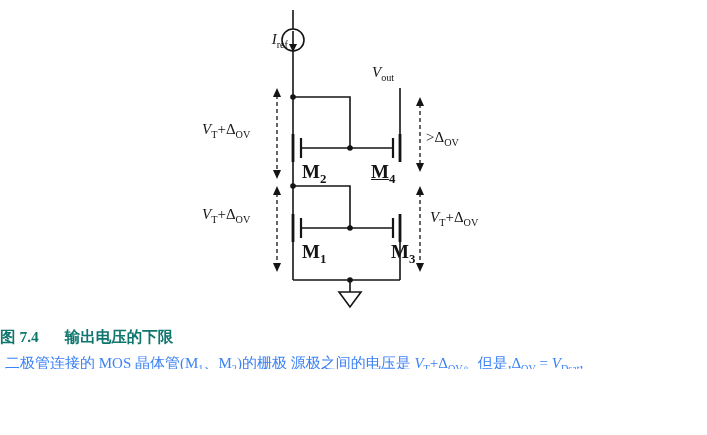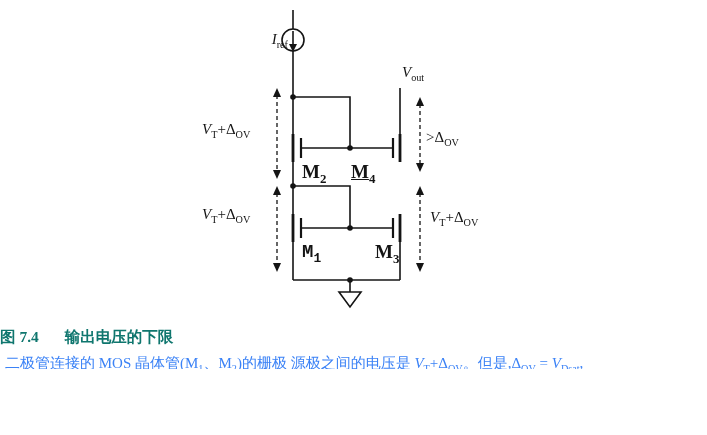--- a/index.html
+++ b/index.html
@@ -110,31 +110,31 @@
       <polygon points="273,195 281,195 277,186"></polygon>
       <polygon points="273,263 281,263 277,272"></polygon>
       <polygon points="416,106 424,106 420,97"></polygon>
       <polygon points="416,163 424,163 420,172"></polygon>
       <polygon points="416,195 424,195 420,186"></polygon>
       <polygon points="416,263 424,263 420,272"></polygon>
     </g>
   </svg>
 
   <div class="lbl" style="left:248px;top:31px;width:40px;text-align:right;"><span style="font-style: italic;">I</span><sub>ref</sub></div>
-  <div class="lbl" style="left:402px;top:64px;"><span style="font-style: italic;">V</span><sub>out</sub></div>
+  <div class="lbl" style="left:372px;top:64px;"><span style="font-style: italic;">V</span><sub>out</sub></div>
 
   <div class="lbl" style="left:202px;top:121px;"><span style="font-style: italic;">V</span><sub>T</sub><span>+</span><span>Δ</span><sub>OV</sub></div>
   <div class="lbl" style="left:202px;top:206px;"><span style="font-style: italic;">V</span><sub>T</sub><span>+</span><span>Δ</span><sub>OV</sub></div>
   <div class="lbl" style="left:426px;top:129px;text-align:center;"><span>&gt;</span><span>Δ</span><sub>OV</sub></div>
   <div class="lbl" style="left:430px;top:209px;"><span style="font-style: italic;">V</span><sub>T</sub><span>+</span><span>Δ</span><sub>OV</sub></div>
 
   <div class="lbl mlabel" style="left:302px;top:162px;"><span>M</span><sub>2</sub></div>
-  <div class="lbl mlabel" style="left:351px;top:162px;text-decoration:underline;"><span>M</span><sub>4</sub></div>
-  <div class="lbl mlabel" style="left:302px;top:242px;font-family:Liberation Mono, monospace;"><span>M</span><sub>1</sub></div>
-  <div class="lbl mlabel" style="left:375px;top:242px;"><span>M</span><sub>3</sub></div>
+  <div class="lbl mlabel" style="left:371px;top:162px;text-decoration:underline;"><span>M</span><sub>4</sub></div>
+  <div class="lbl mlabel" style="left:302px;top:242px;"><span>M</span><sub>1</sub></div>
+  <div class="lbl mlabel" style="left:391px;top:242px;"><span>M</span><sub>3</sub></div>
 
   <div class="caption">
     <span class="cap-num">图 7.4</span><span class="cap-title">输出电压的下限</span>
   </div>
 
   <div class="body">
     <p><span>二极管连接的 MOS 晶体管(</span><span>M</span><sub>1</sub><span>、</span><span>M</span><sub>2</sub><span>)的栅极 源极之间的电压是 </span><span style="font-style: italic;">V</span><sub>T</sub><span>+</span><span>Δ</span><sub>OV</sub><span>。但是,</span><span>Δ</span><sub>OV</sub><span> = </span><span style="font-style: italic;">V</span><sub>Dsat</sub><span>,</span></p>
   </div>
 
 </div>

